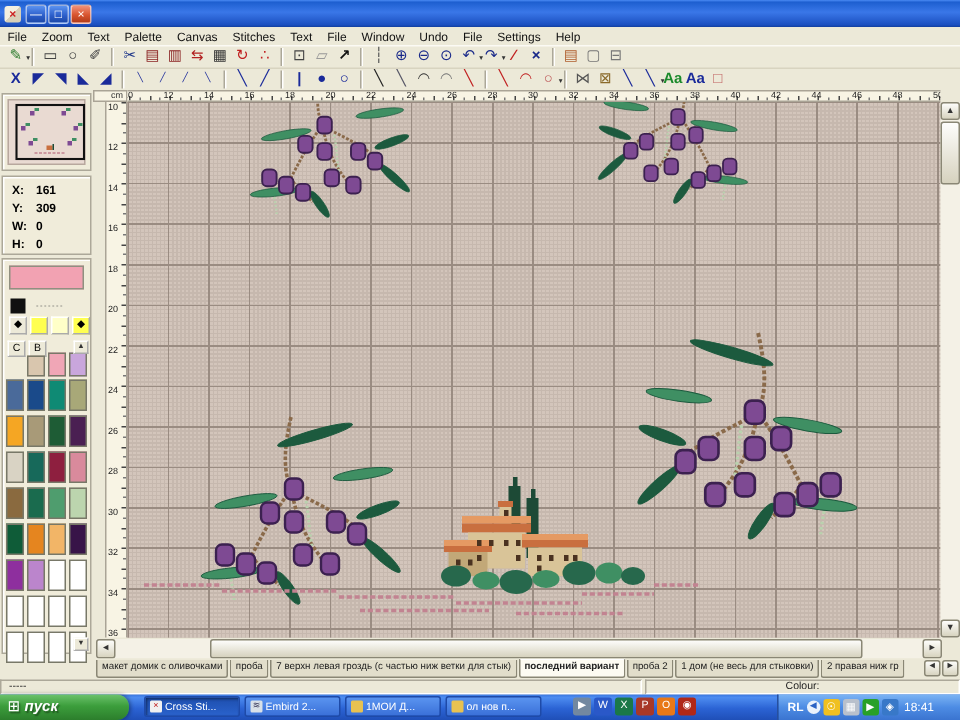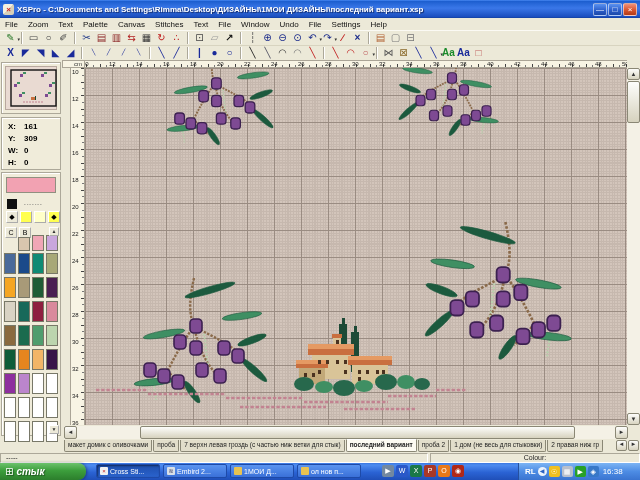--- a/index.html
+++ b/index.html
@@ -98,21 +98,20 @@
 .trico{width:11px;height:11px;border-radius:2px;font-size:7px;line-height:11px;text-align:center;color:#fff}
 .time{color:#fff;font-size:8px;margin-left:2px}
 </style>
 </head>
 <body>
 
 <div id="win">
 
   <div class="titlebar">
     <span class="appicon">×</span>
-    <span class="title">XSPro - C:\Documents and Settings\Rimma\Desktop\ДИЗАЙНЫ\1МОИ ДИЗАЙНЫ\последний вариант.xsp</span>
     <span class="winbtns">
       <span class="wb">—</span>
       <span class="wb">□</span>
       <span class="wb close">×</span>
     </span>
   </div>
 
   <div class="menubar" id="menubar">
       <div class="mi">File</div>
       <div class="mi">Zoom</div>
@@ -697,21 +696,21 @@
   <div class="sbtn tabscroll" style="right:1px">►</div>
 
   <div id="statusbar">
     <div class="scell l">-----</div>
     <div class="scell r">Colour:</div>
   </div>
 
   <div id="taskbar">
     <div id="startbtn">
       <span class="startlogo">⊞</span>
-      <span class="starttext">стык</span>
+      <span class="starttext">пуск</span>
     </div>
     <div id="tasks">
         <div class="task active">
           <div class="ticon" style="background: rgb(240, 240, 240); color: rgb(192, 32, 32);">×</div>
           <div class="tlabel">Cross Sti...</div>
         </div>
         <div class="task">
           <div class="ticon" style="background: rgb(216, 224, 232); color: rgb(51, 51, 85);">≋</div>
           <div class="tlabel">Embird 2...</div>
         </div>
@@ -734,17 +733,17 @@
       </div>
     <div id="tray">
       <span class="lang">RL</span>
       <span class="chev">◀</span>
       <span id="trayicons" style="display:flex;gap:2px">
           <div class="trico" style="background: rgb(240, 192, 32);">☉</div>
           <div class="trico" style="background: rgb(184, 192, 204);">▦</div>
           <div class="trico" style="background: rgb(40, 160, 40);">▶</div>
           <div class="trico" style="background: rgb(56, 120, 200);">◈</div>
         </span>
-      <span class="time">16:38</span>
+      <span class="time">18:41</span>
     </div>
   </div>
 
 </div>
 
 </body></html>

